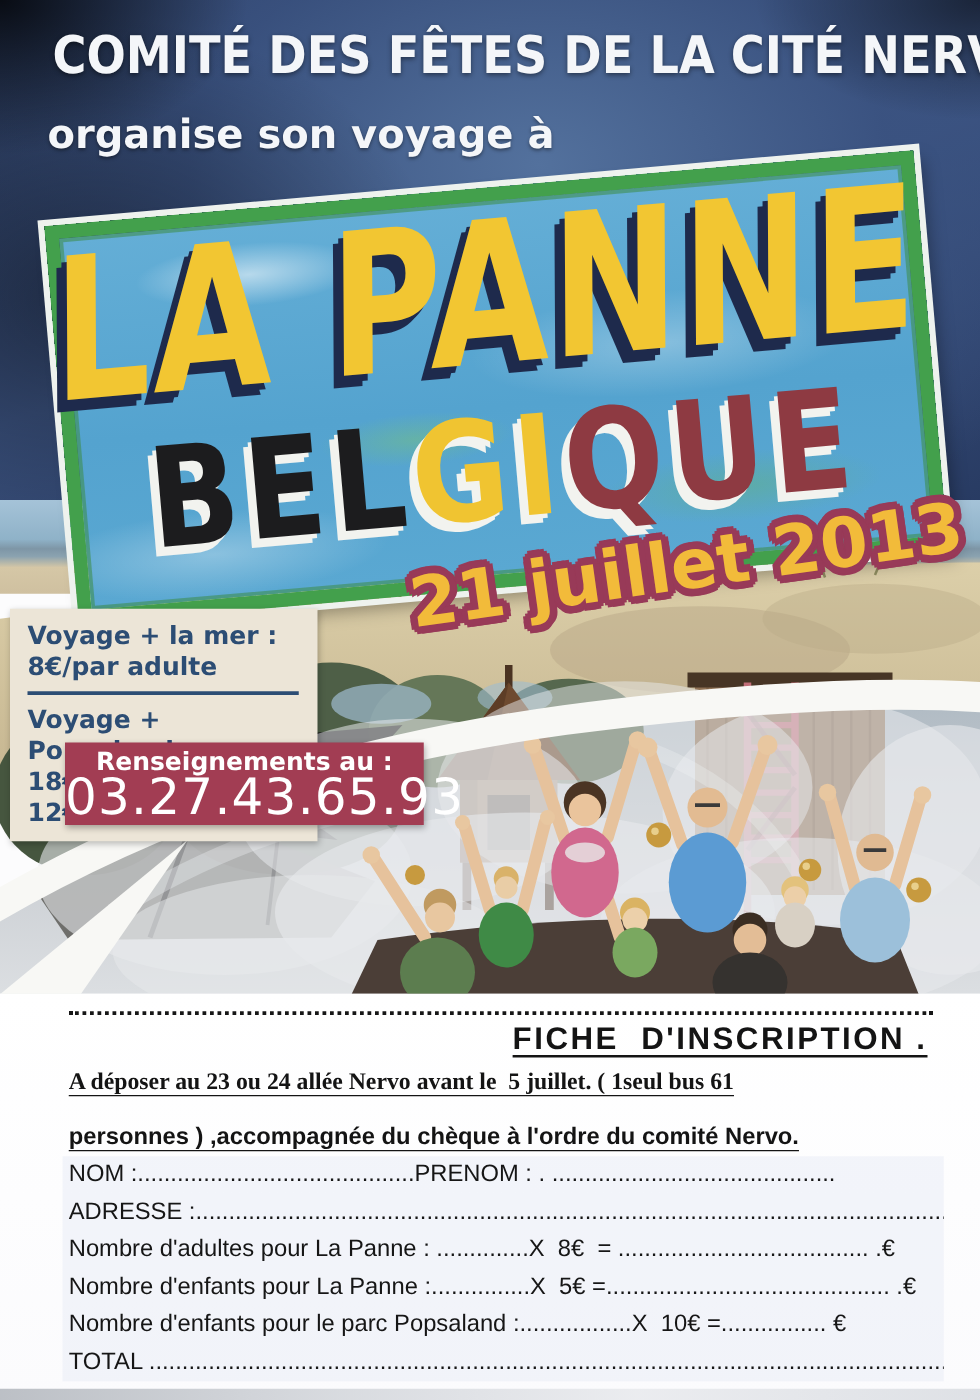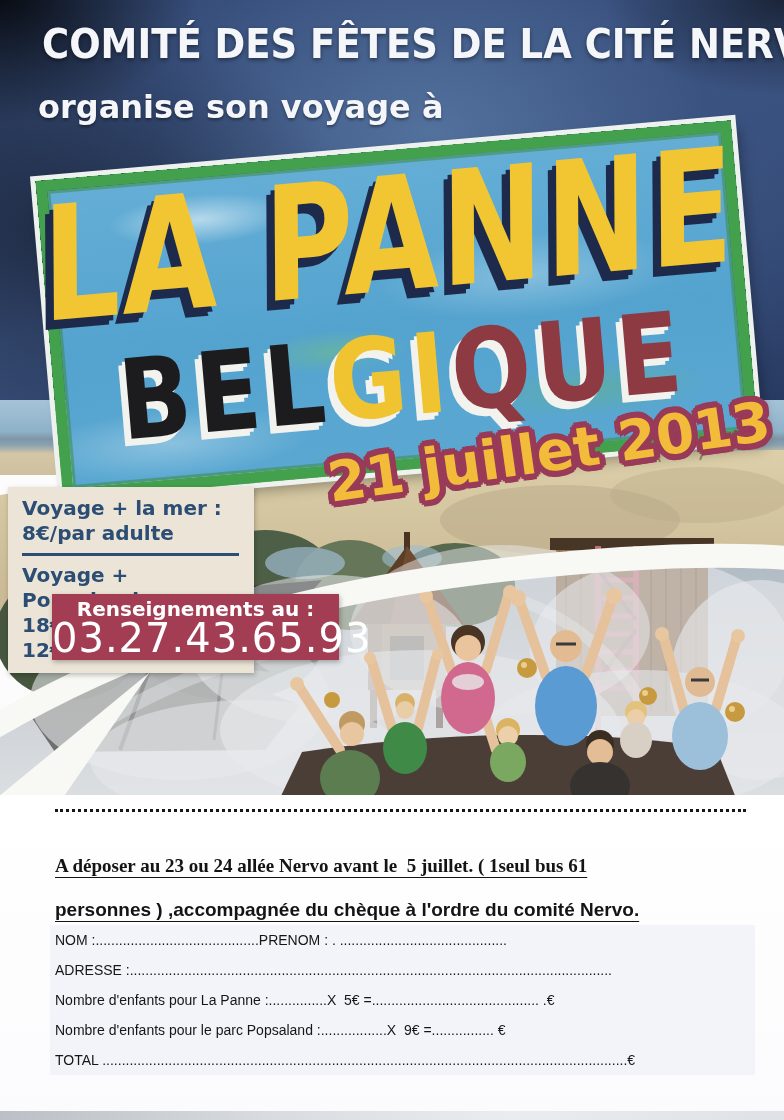--- a/index.html
+++ b/index.html
@@ -74,21 +74,21 @@
   .cut-line{position:absolute;left:55px;right:38px;top:14px;border-top:3px dotted #161616;}
   .form-heading{position:absolute;right:42px;top:22px;
     font-family:"Liberation Sans",sans-serif;font-weight:bold;font-size:25px;letter-spacing:2px;
     text-decoration:underline;text-underline-offset:5px;white-space:pre;}
   .form-note{position:absolute;left:55px;width:670px;
     font-family:"Liberation Sans",sans-serif;font-weight:bold;font-size:19px;
     text-decoration:underline;text-underline-offset:5px;white-space:pre;}
   .note-1{top:60px;font-family:Liberation Serif, serif;} .note-2{top:104px;}
   .form-rows{position:absolute;left:50px;top:130px;width:700px;
     background:rgba(214,224,240,.28);padding-left:5px;}
-  .form-row{font-family:"Liberation Sans",sans-serif;font-size:14px;line-height:30px;
+  .form-row{font-family:"Liberation Sans",sans-serif;font-size:19px;line-height:30px;
     white-space:pre;overflow:hidden;color:#161616;}
   .bottom-edge{position:absolute;left:0;bottom:0;width:784px;height:9px;
     background:linear-gradient(90deg,#9aa0a8 0%,#c6cad0 35%,#e2e4e8 65%,#cfd3d9 100%);opacity:.65;}
 </style>
 </head>
 <body>
 
 <div class="page">
 
   <div class="blue-bg"></div>
@@ -285,25 +285,27 @@
     <div>18€/adulte - 12€/enfant</div>
   </div>
 
   <div class="contact-box">
     <div class="contact-label">Renseignements au :</div>
     <div class="contact-phone">03.27.43.65.93</div>
   </div>
 
   <div class="form-section">
     <div class="cut-line"></div>
+    <div class="form-heading">FICHE  D'INSCRIPTION .</div>
     <div class="form-note note-1">A déposer au 23 ou 24 allée Nervo avant le  5 juillet. ( 1seul bus 61</div>
     <div class="form-note note-2">personnes ) ,accompagnée du chèque à l'ordre du comité Nervo.</div>
     <div class="form-rows">
       <div class="form-row">NOM :..........................................PRENOM : . ...........................................</div>
       <div class="form-row">ADRESSE :............................................................................................................................</div>
+      <div class="form-row">Nombre d'adultes pour La Panne : ..............X  8€  = ...................................... .€</div>
       <div class="form-row">Nombre d'enfants pour La Panne :...............X  5€ =........................................... .€</div>
-      <div class="form-row">Nombre d'enfants pour le parc Popsaland :.................X  9€ =................ €</div>
+      <div class="form-row">Nombre d'enfants pour le parc Popsaland :.................X  10€ =................ €</div>
       <div class="form-row">TOTAL .......................................................................................................................................€</div>
     </div>
   </div>
 
   <div class="bottom-edge"></div>
 </div>
 
 </body></html>

